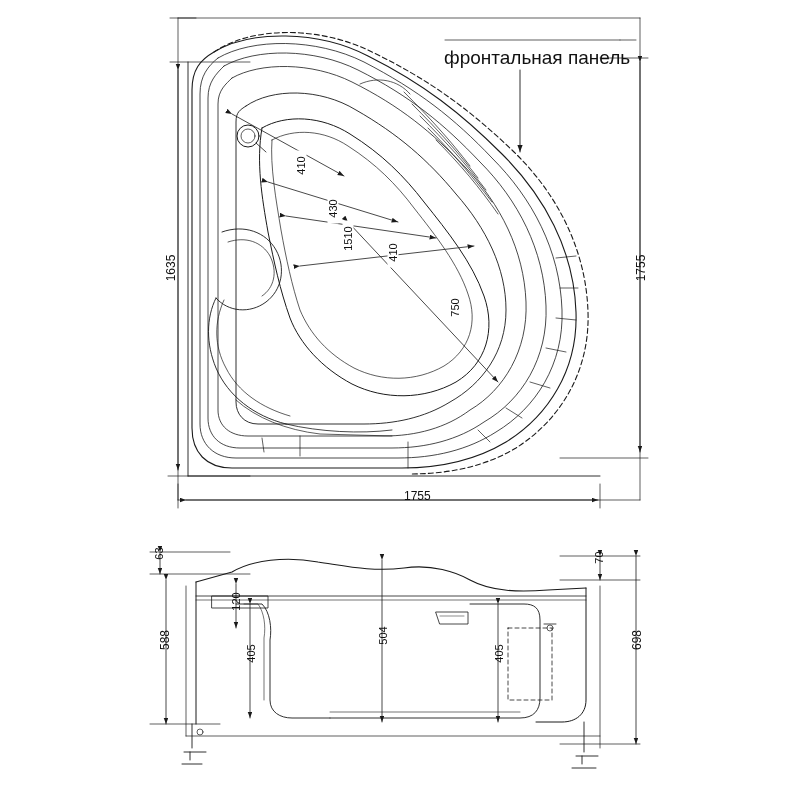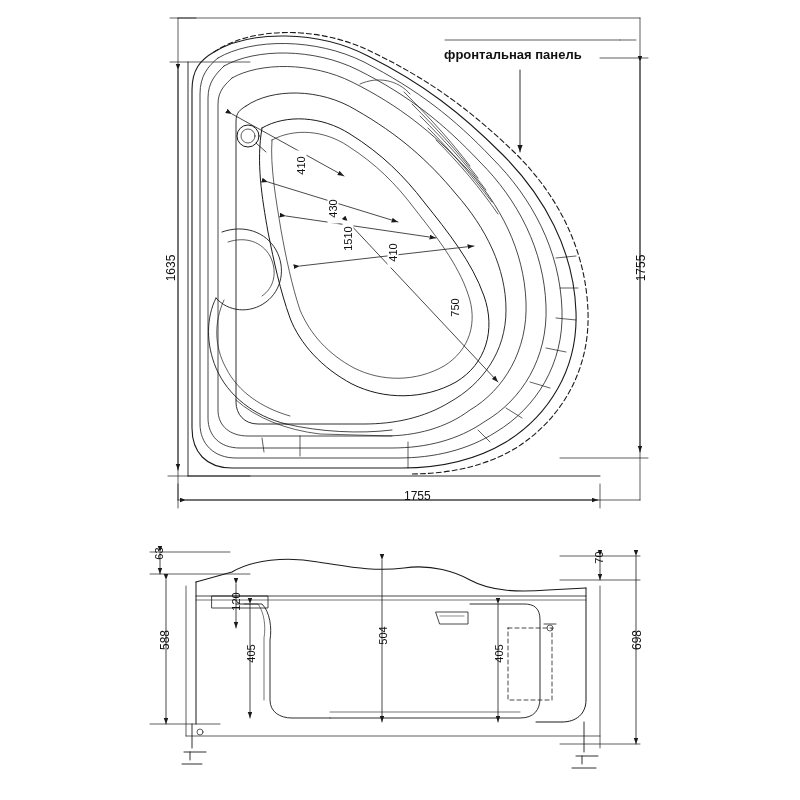--- a/index.html
+++ b/index.html
@@ -31,22 +31,21 @@
     font-family: "Liberation Sans", sans-serif;
     font-size: 11px;
     color: #111;
     white-space: nowrap;
     line-height: 1;
   }
   .lbl.big {
     font-size: 12px;
   }
   .lbl.title {
-    font-size: 13px;
-    font-weight: bold;
+    font-size: 19px;
   }
   .rot {
     transform: rotate(-90deg);
     transform-origin: 50% 50%;
   }
   .lblbox {
     position: absolute;
     background: #ffffff;
     padding: 0 1px;
   }

